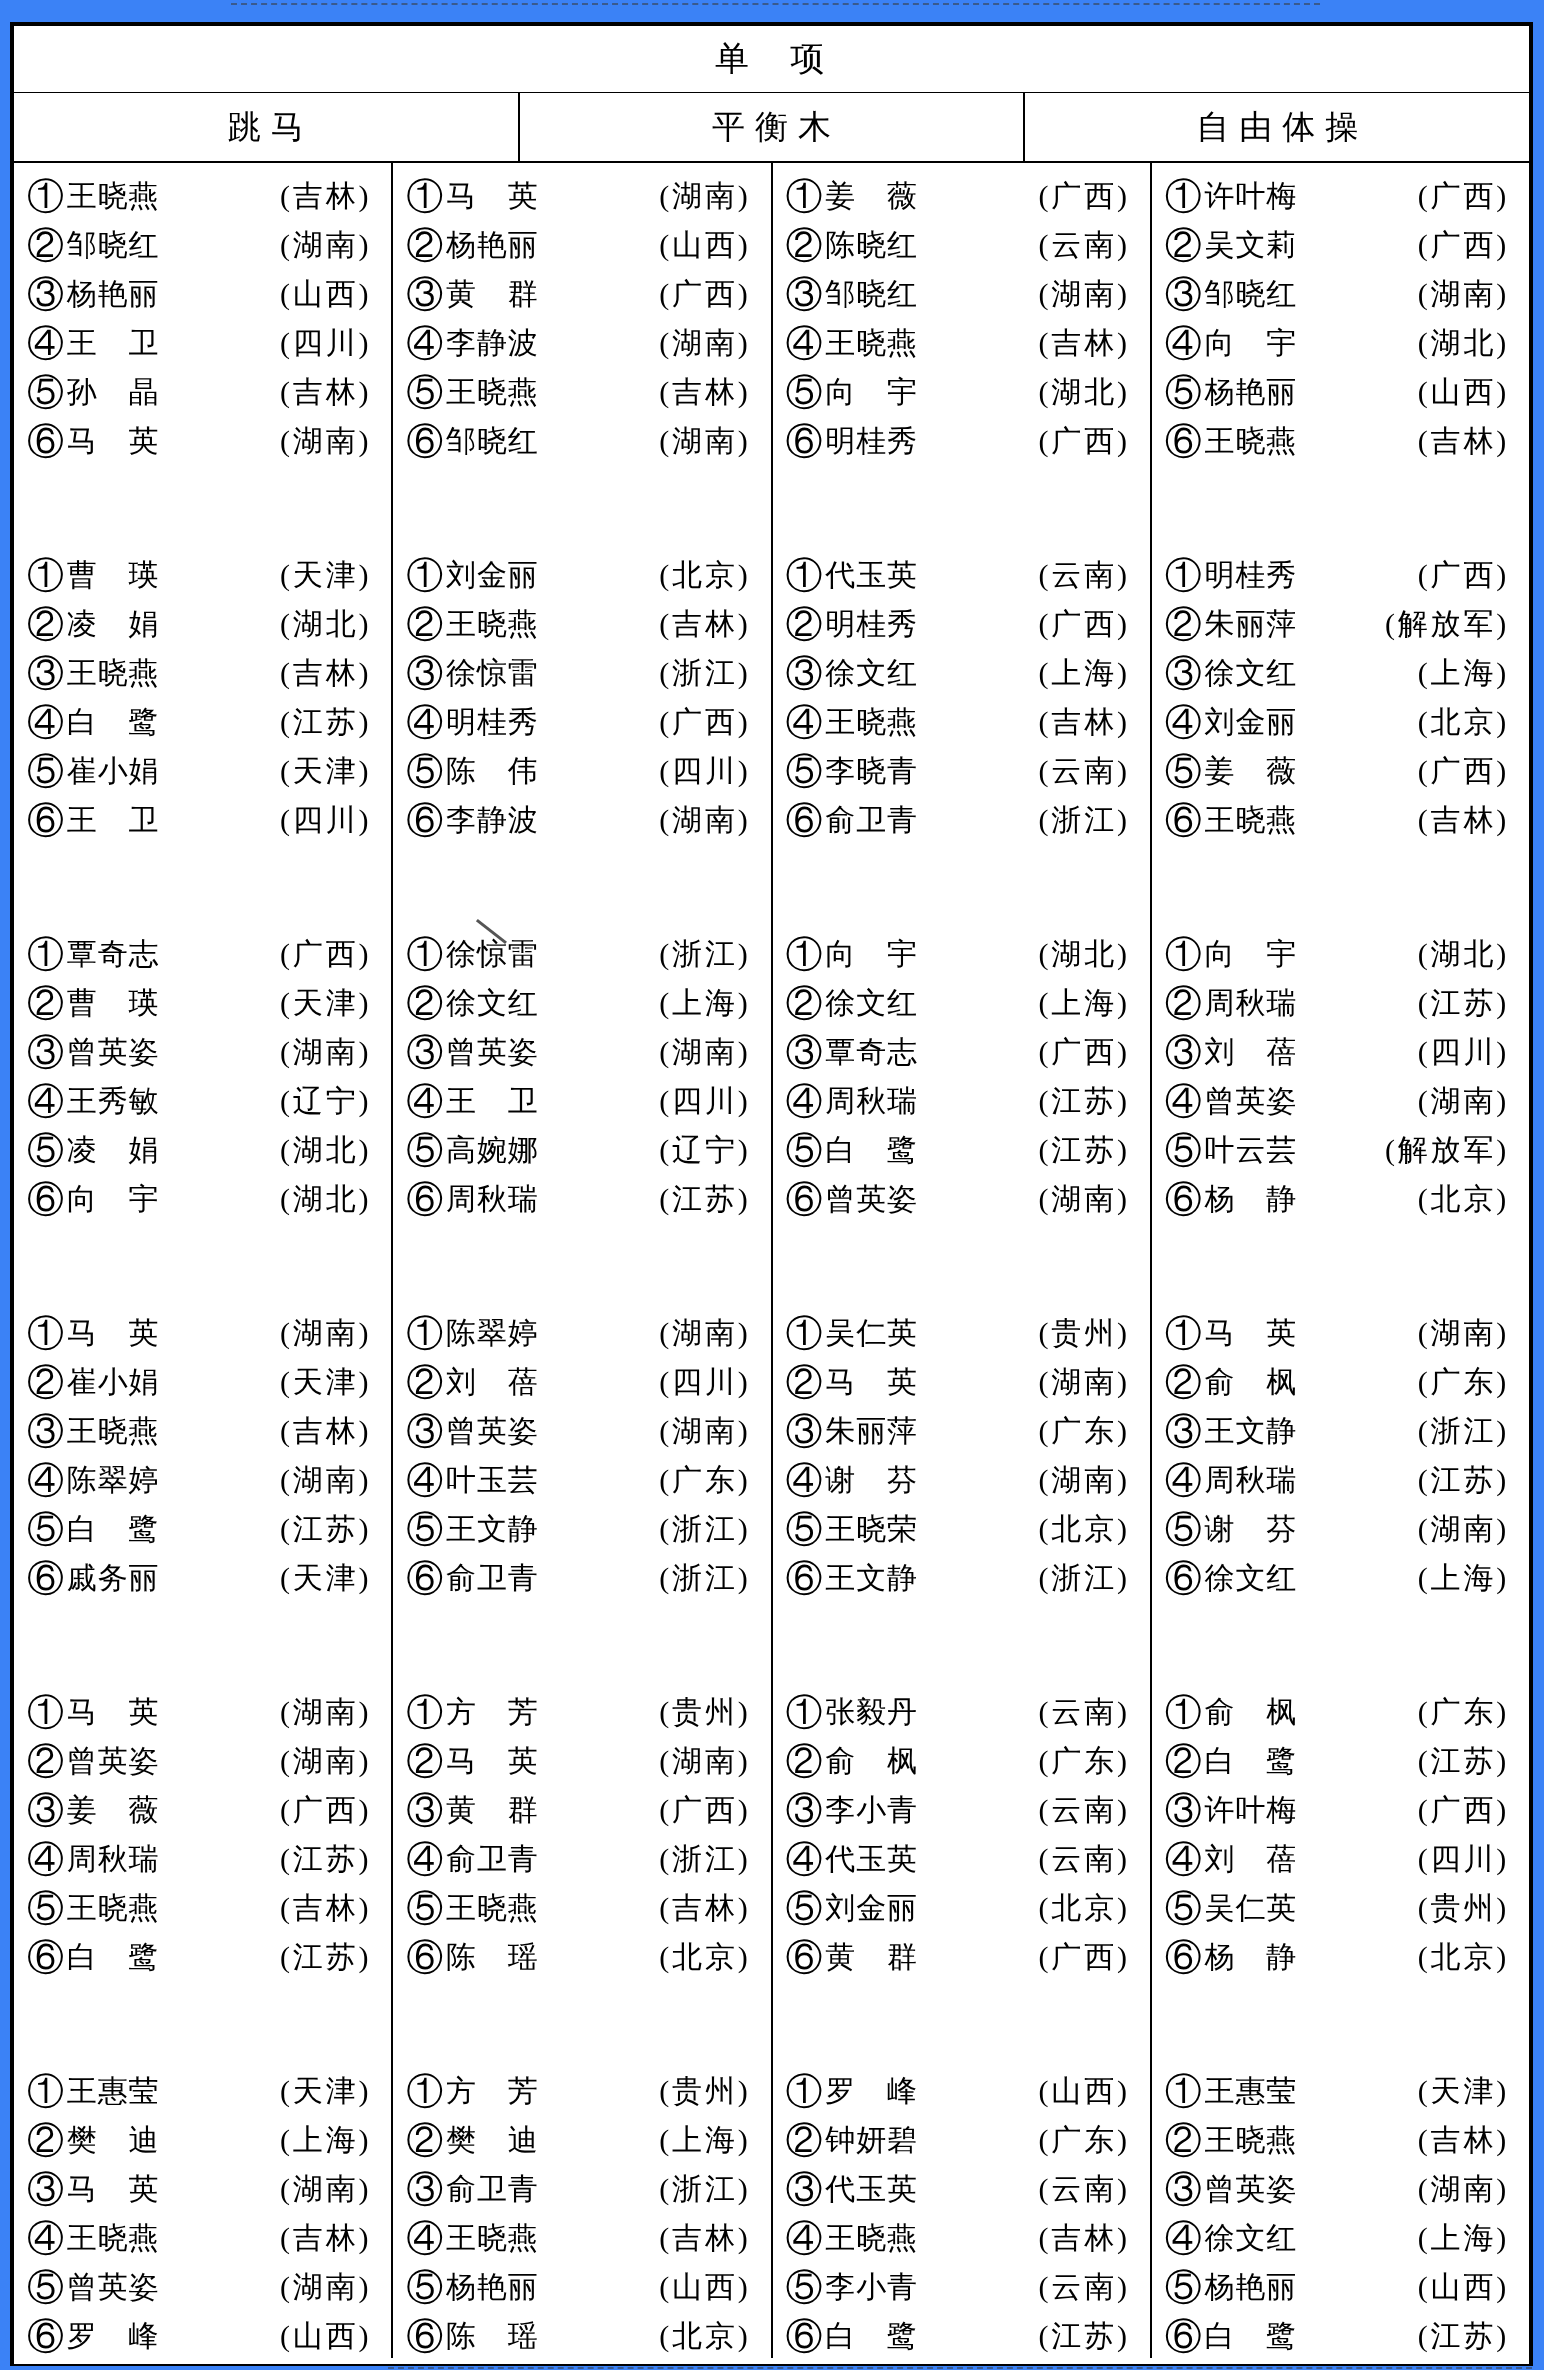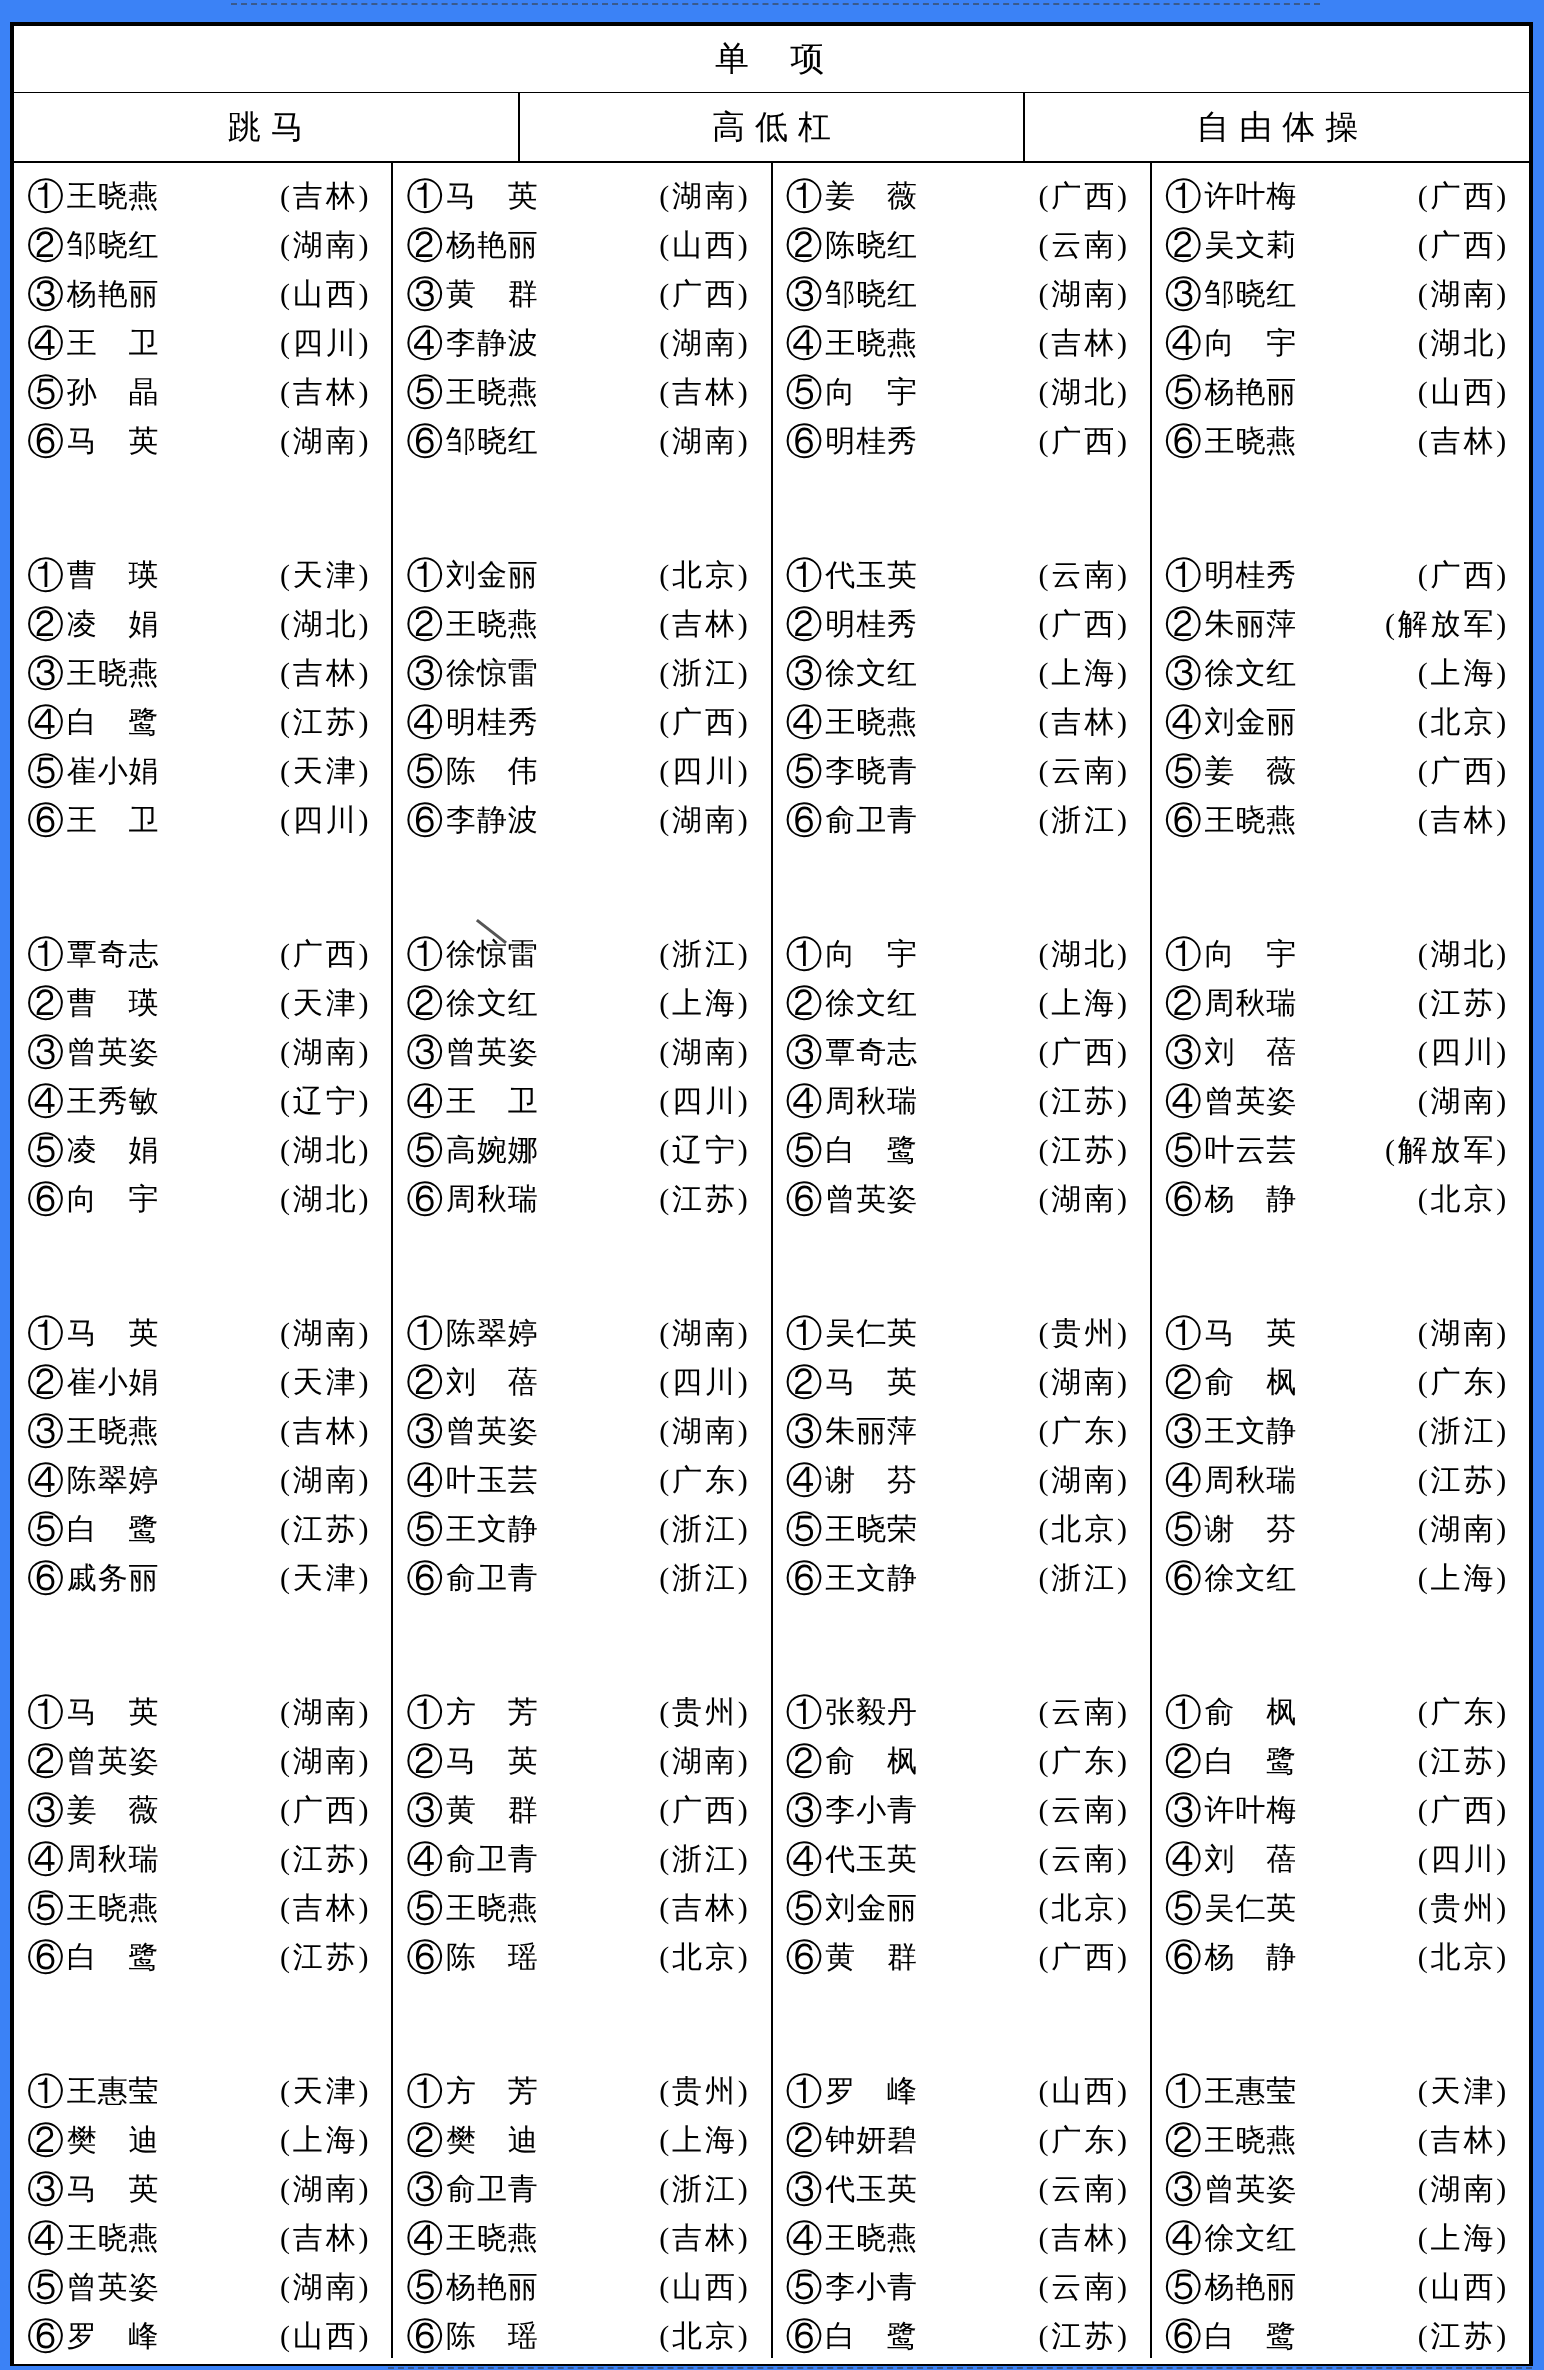--- a/index.html
+++ b/index.html
@@ -60,21 +60,21 @@
 <div class="page">
   <div class="scan-edge top"></div>
 
   <div class="table">
     <div class="title-row">
       <span>单　项</span>
     </div>
 
     <div class="header-row">
       <div class="hcell">跳马</div>
-      <div class="hcell">高低杠</div>
+      <div class="hcell">平衡木</div>
       <div class="hcell">自由体操</div>
     </div>
 
     <div class="body-row">
       <div class="col">
           <div class="group">
             <div class="row">
     <span class="who">
       <span class="no">①</span>
       <span class="nm">王晓燕</span>

